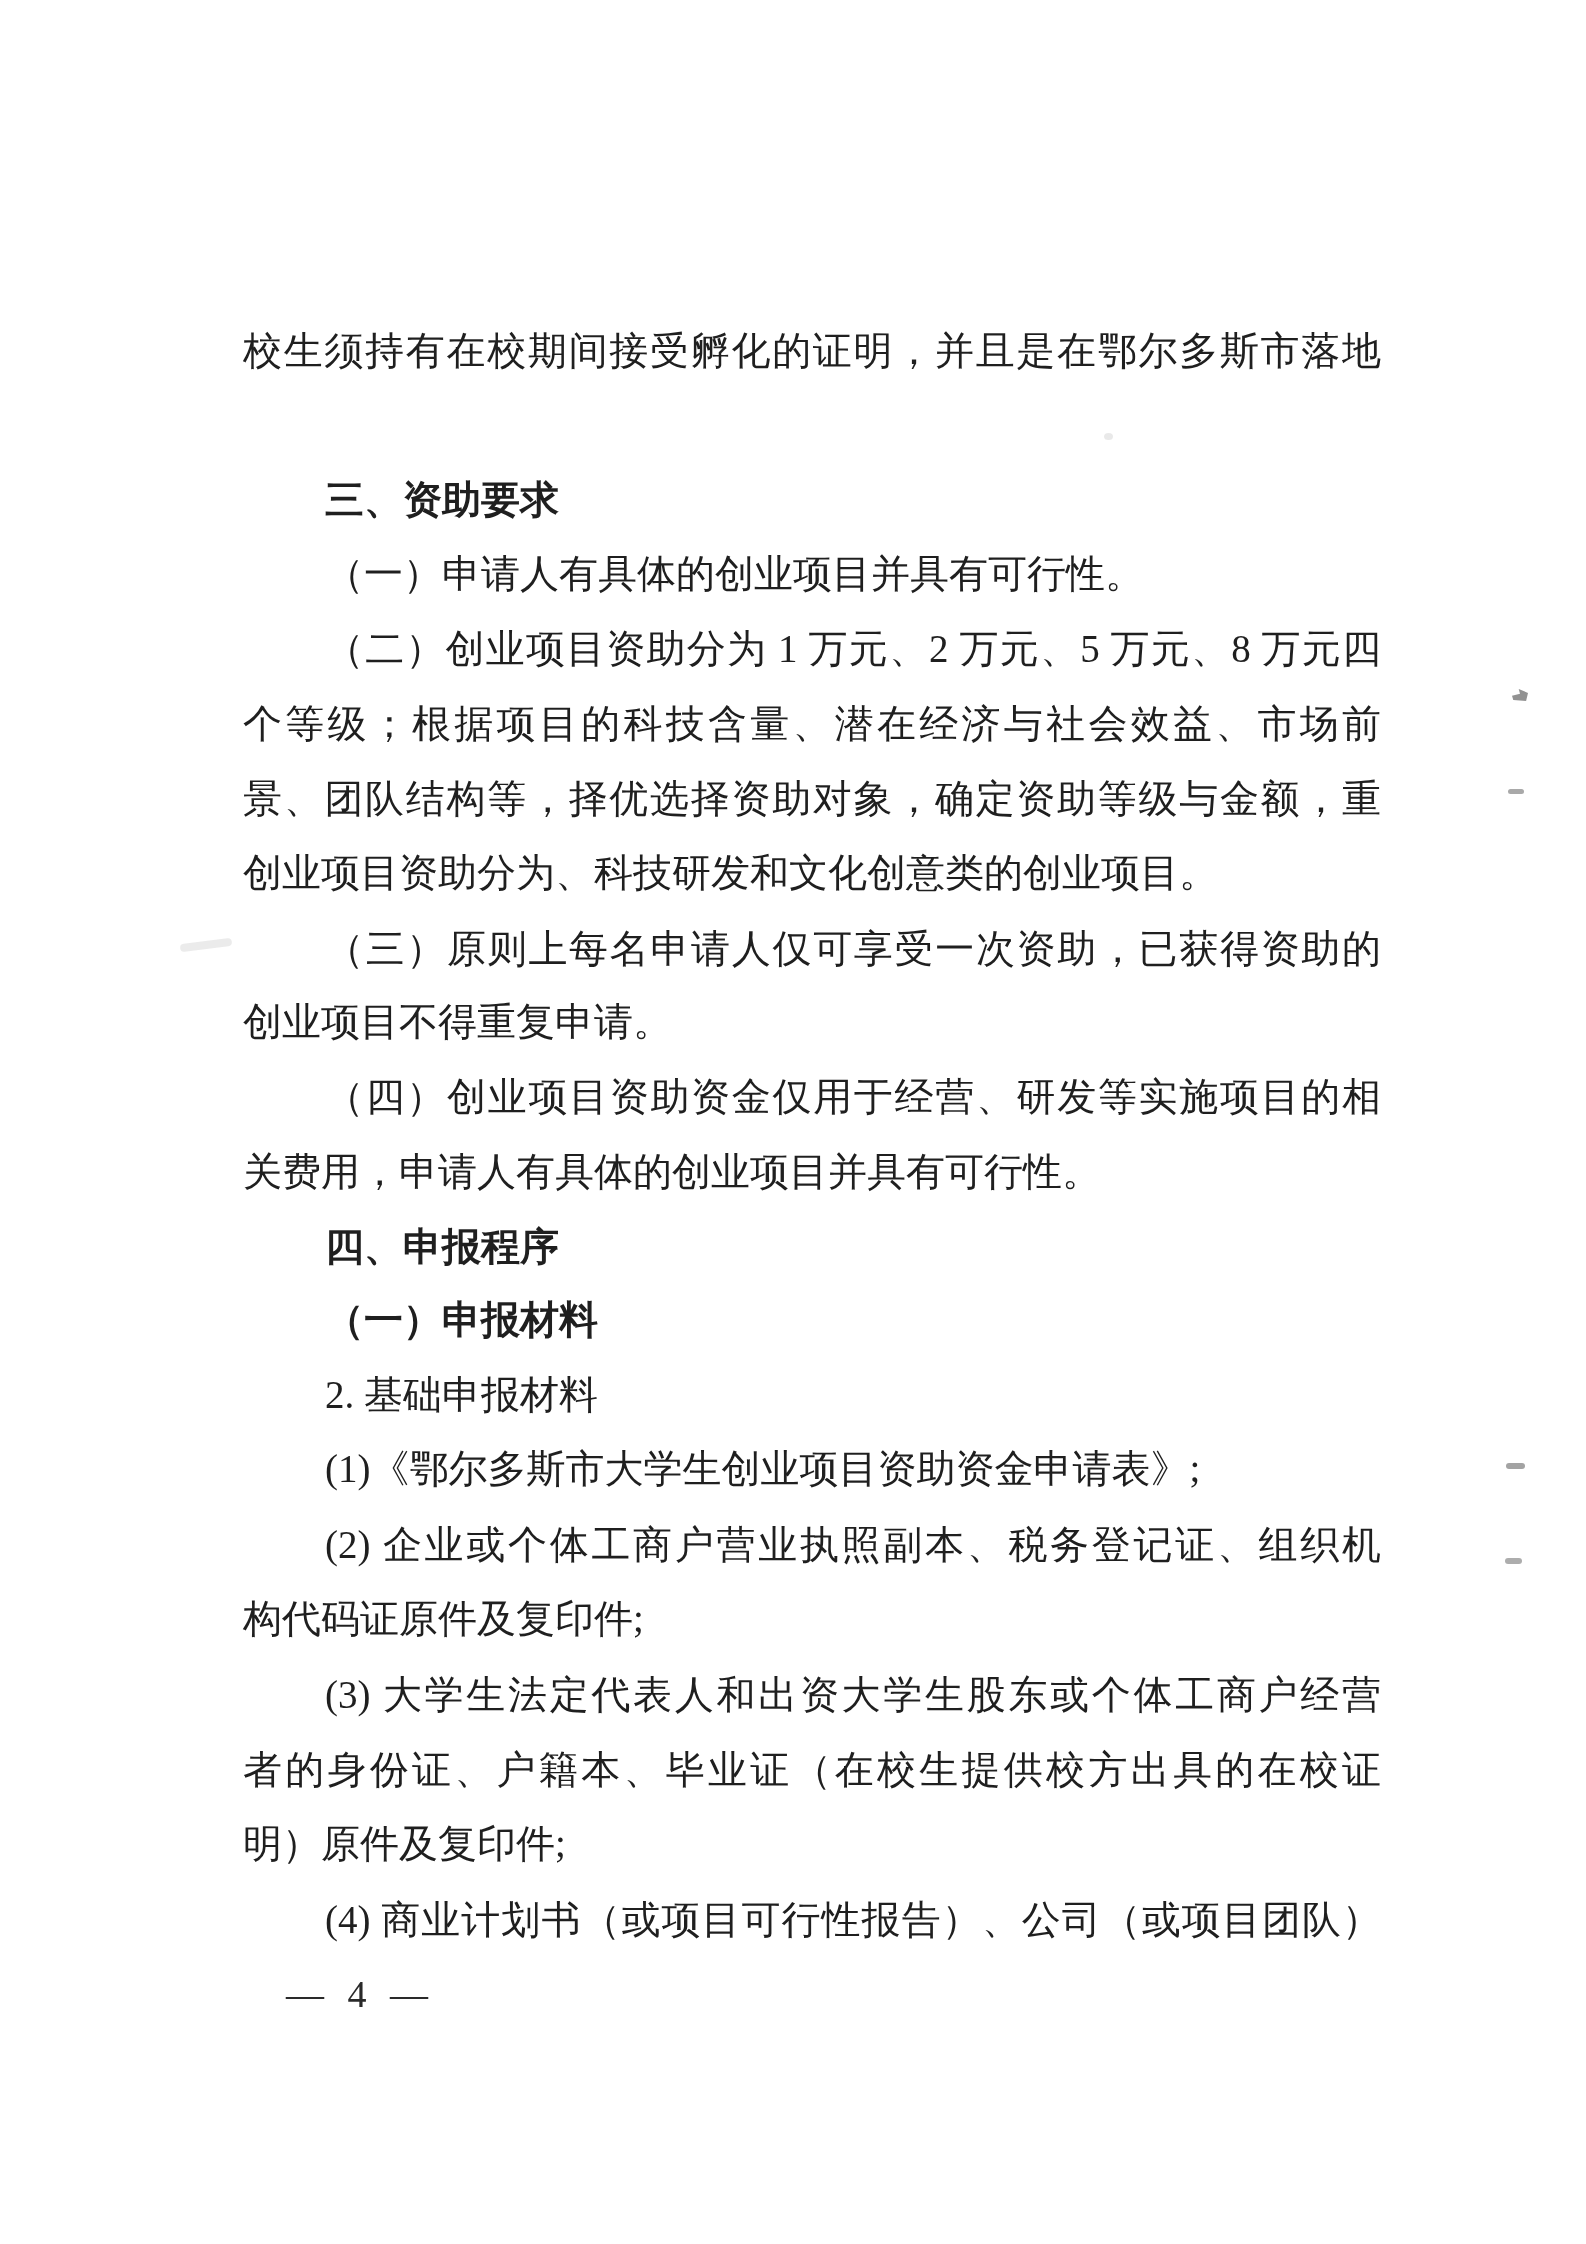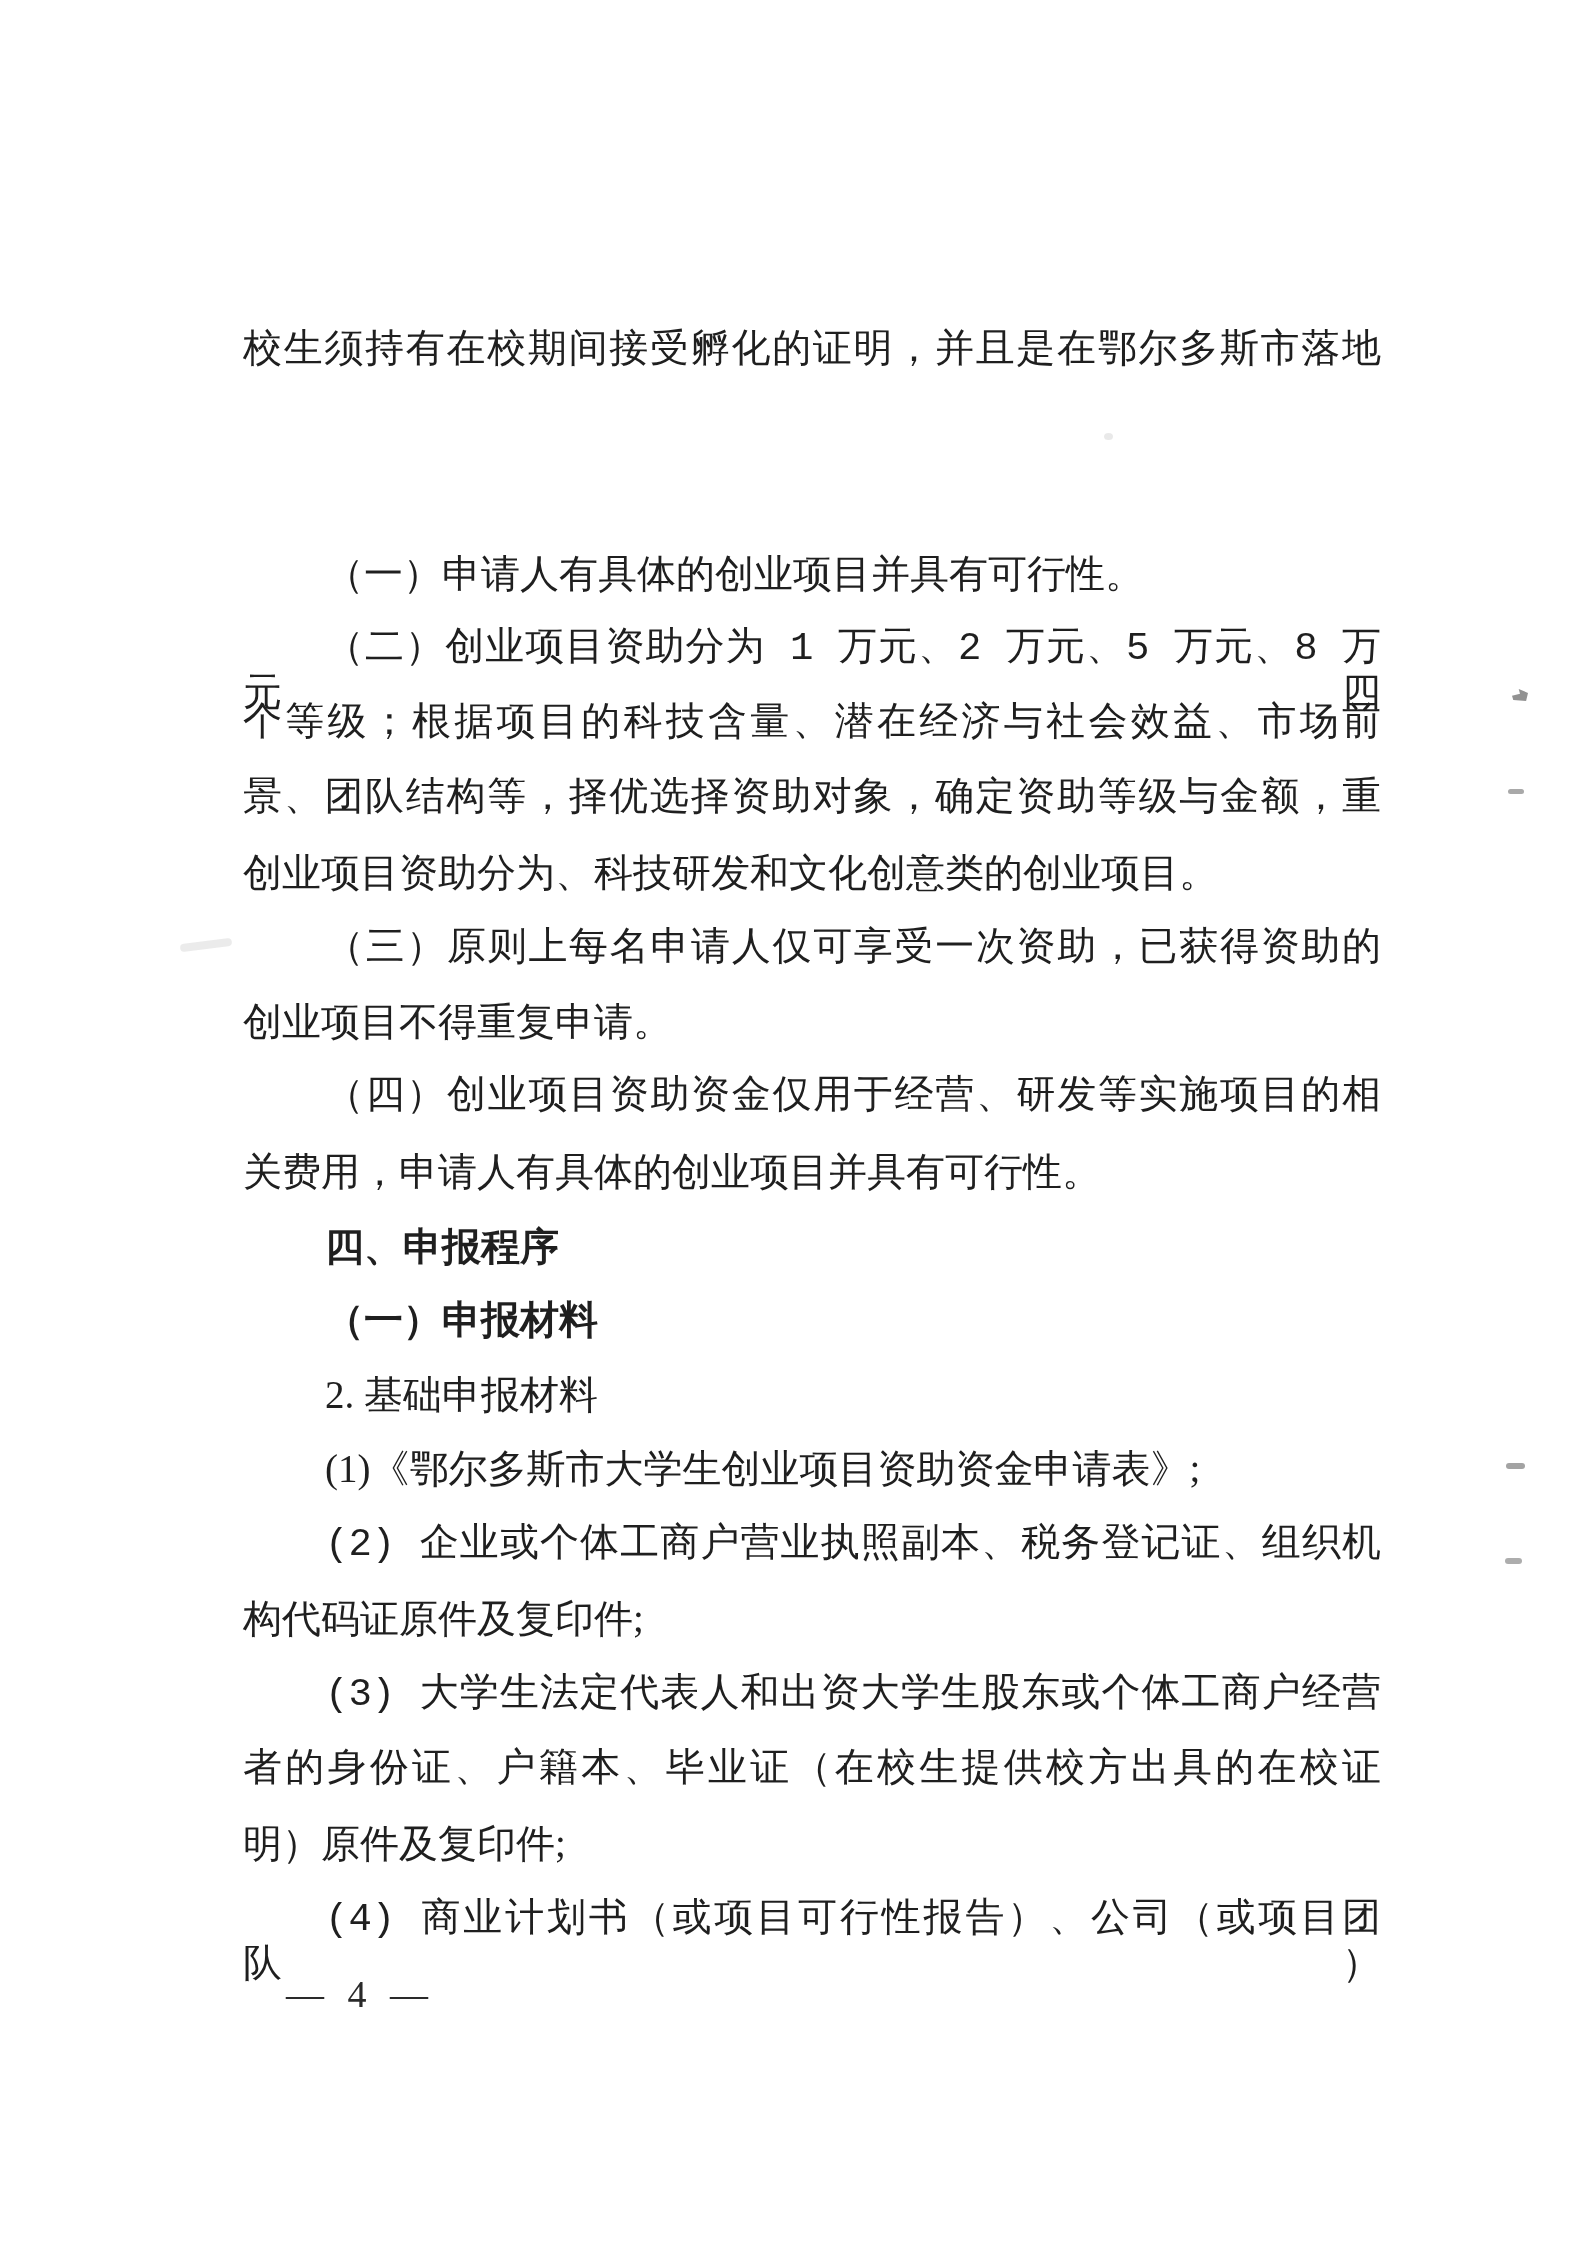--- a/index.html
+++ b/index.html
@@ -23,21 +23,20 @@
     font-size: 39px;
     line-height: 46px;
     white-space: nowrap;
     color: #1f1f1f;
   }
   .j {            
     white-space: normal;
     text-align: justify;
     text-align-last: justify;
     text-justify: inter-character;
-    font-family: Liberation Mono, monospace;
   }
   .ind {          
     text-indent: 82px;
   }
   .bold {
     font-weight: bold;
   }
   .footer-num {
     position: absolute;
     left: 286px;
@@ -60,20 +59,21 @@
         border-radius: 4px; transform: rotate(-7deg); opacity: .7; }
   .s6 { left: 1104px; top: 433px; width: 9px; height: 7px; background: #e0e0e0;
         border-radius: 50%; opacity: .7; }
 </style>
 </head>
 <body>
 
 <div class="page">
 
   <div class="ln j" style="top:328px">校生须持有在校期间接受孵化的证明，并且是在鄂尔多斯市落地</div>
+  <div class="ln ind bold" style="top:477px">三、资助要求</div>
   <div class="ln ind" style="top:551px">（一）申请人有具体的创业项目并具有可行性。</div>
   <div class="ln ind j" style="top:626px">（二）创业项目资助分为 1 万元、2 万元、5 万元、8 万元四</div>
   <div class="ln j" style="top:701px">个等级；根据项目的科技含量、潜在经济与社会效益、市场前</div>
   <div class="ln j" style="top:776px">景、团队结构等，择优选择资助对象，确定资助等级与金额，重</div>
   <div class="ln" style="top:850px">创业项目资助分为、科技研发和文化创意类的创业项目。</div>
   <div class="ln ind j" style="top:926px">（三）原则上每名申请人仅可享受一次资助，已获得资助的</div>
   <div class="ln" style="top:999px">创业项目不得重复申请。</div>
   <div class="ln ind j" style="top:1074px">（四）创业项目资助资金仅用于经营、研发等实施项目的相</div>
   <div class="ln" style="top:1149px">关费用，申请人有具体的创业项目并具有可行性。</div>
   <div class="ln ind bold" style="top:1297px">（一）申报材料</div>

